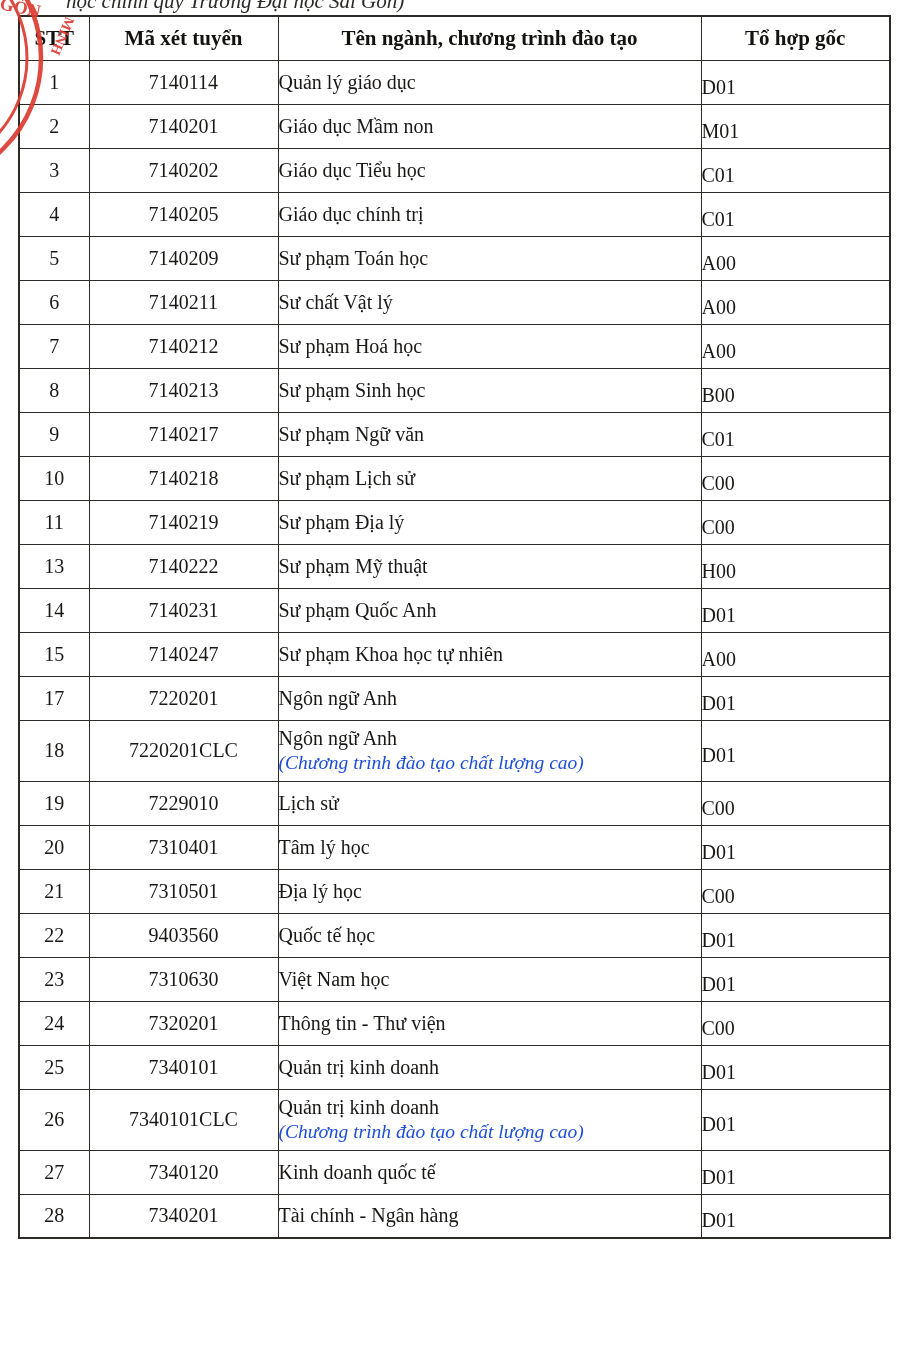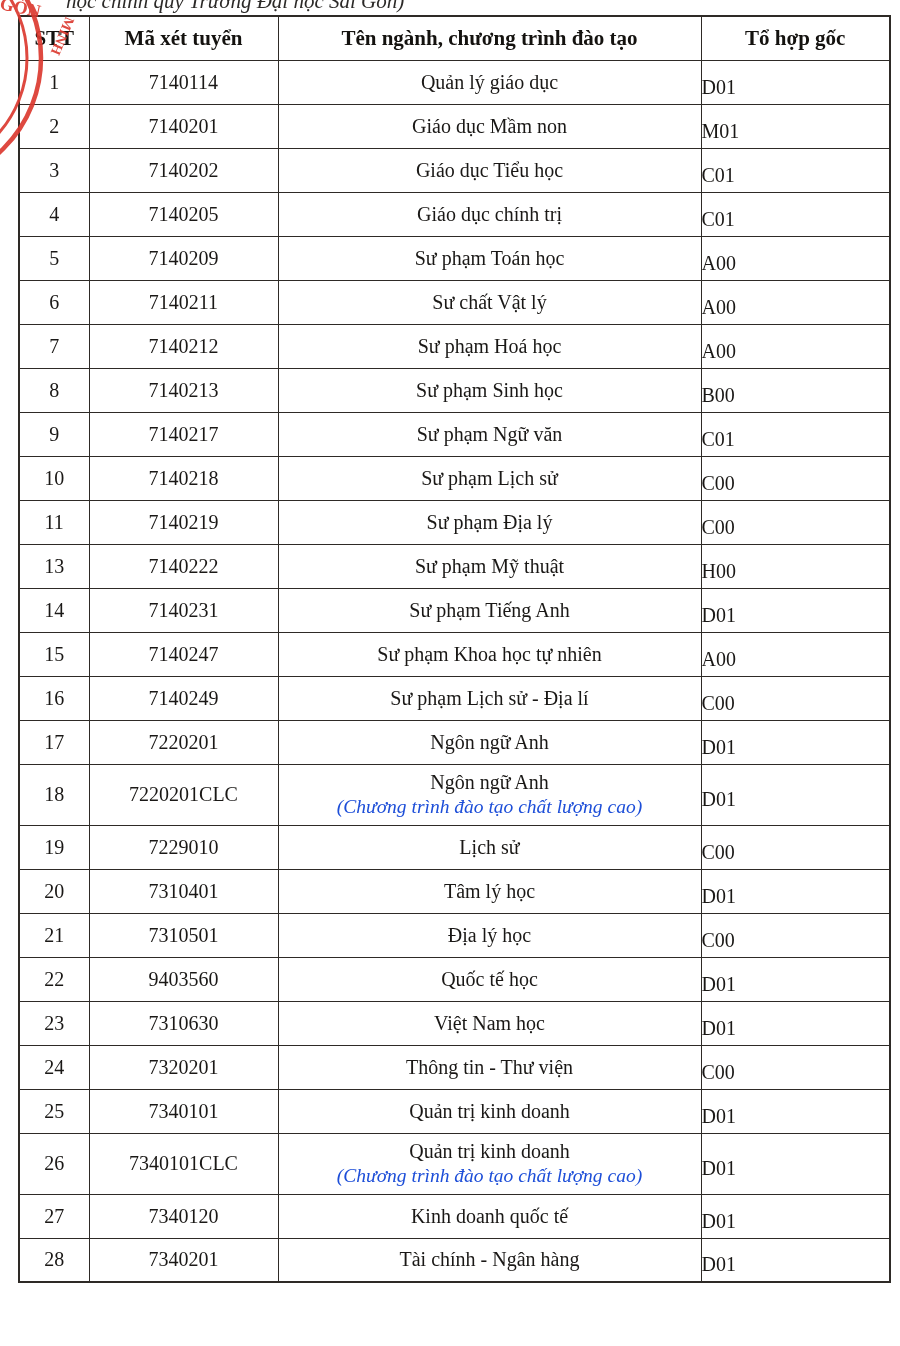--- a/index.html
+++ b/index.html
@@ -63,21 +63,21 @@
     text-align: center;
     font-size: 20px;
     vertical-align: middle;
   }
   td.c-ma {
     text-align: center;
     font-size: 20px;
     vertical-align: middle;
   }
   td.c-ten {
-    text-align: center;
+    text-align: left;
     vertical-align: middle;
     padding-left: 11px;
     padding-right: 6px;
     font-size: 20px;
   }
   .ten-name { line-height: 1.25; }
   .ten-note {
     font-style: italic;
     font-size: 19.5px;
     line-height: 1.2;
@@ -218,39 +218,31 @@
           <td class="c-ma">7140222</td>
           <td class="c-ten">
             <div class="ten-name">Sư phạm Mỹ thuật</div>
           </td>
           <td class="c-tohop"><span class="val">H00</span></td>
         </tr>
         <tr>
           <td class="c-stt">14</td>
           <td class="c-ma">7140231</td>
           <td class="c-ten">
-            <div class="ten-name">Sư phạm Tiếng Anh</div>
+            <div class="ten-name">Sư phạm Quốc Anh</div>
           </td>
           <td class="c-tohop"><span class="val">D01</span></td>
         </tr>
         <tr>
           <td class="c-stt">15</td>
           <td class="c-ma">7140247</td>
           <td class="c-ten">
             <div class="ten-name">Sư phạm Khoa học tự nhiên</div>
           </td>
           <td class="c-tohop"><span class="val">A00</span></td>
-        </tr>
-        <tr>
-          <td class="c-stt">16</td>
-          <td class="c-ma">7140249</td>
-          <td class="c-ten">
-            <div class="ten-name">Sư phạm Lịch sử - Địa lí</div>
-          </td>
-          <td class="c-tohop"><span class="val">C00</span></td>
         </tr>
         <tr>
           <td class="c-stt">17</td>
           <td class="c-ma">7220201</td>
           <td class="c-ten">
             <div class="ten-name">Ngôn ngữ Anh</div>
           </td>
           <td class="c-tohop"><span class="val">D01</span></td>
         </tr>
         <tr class="tall">

